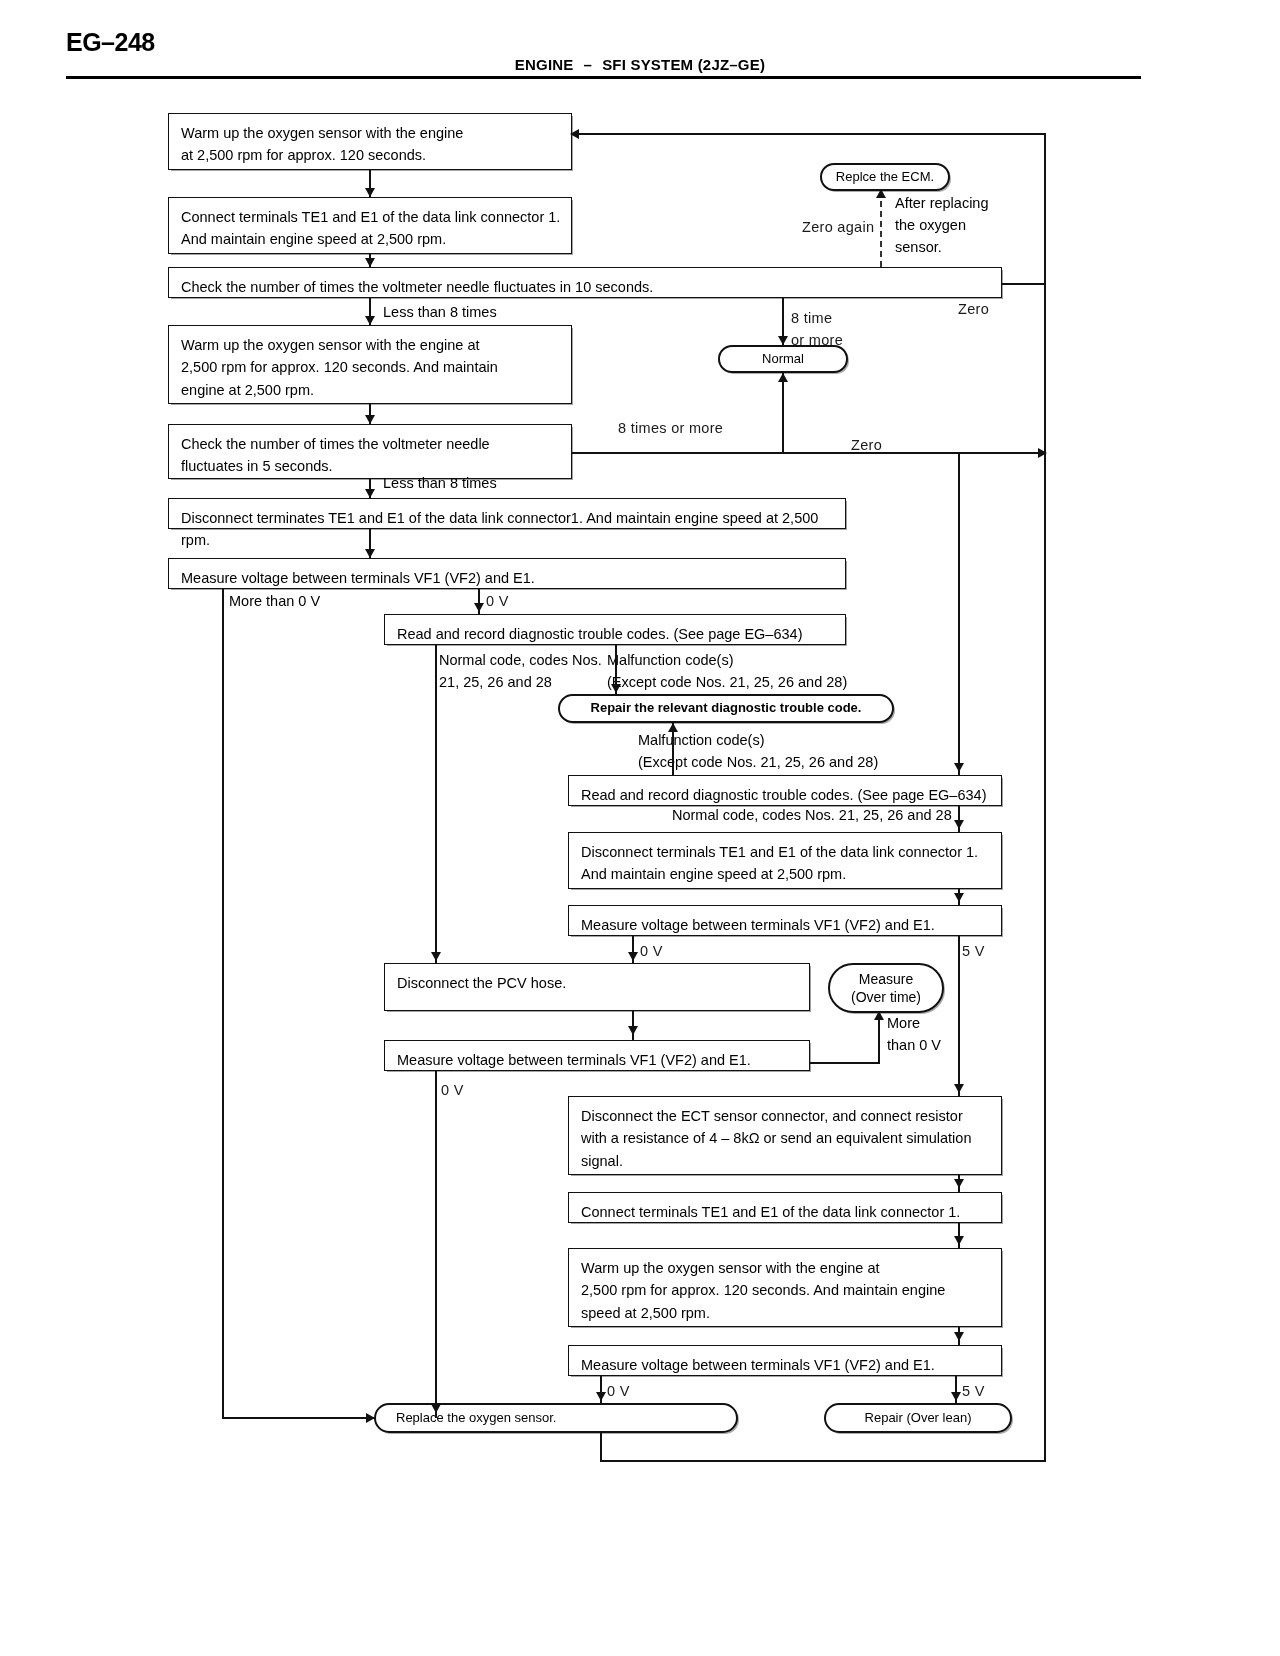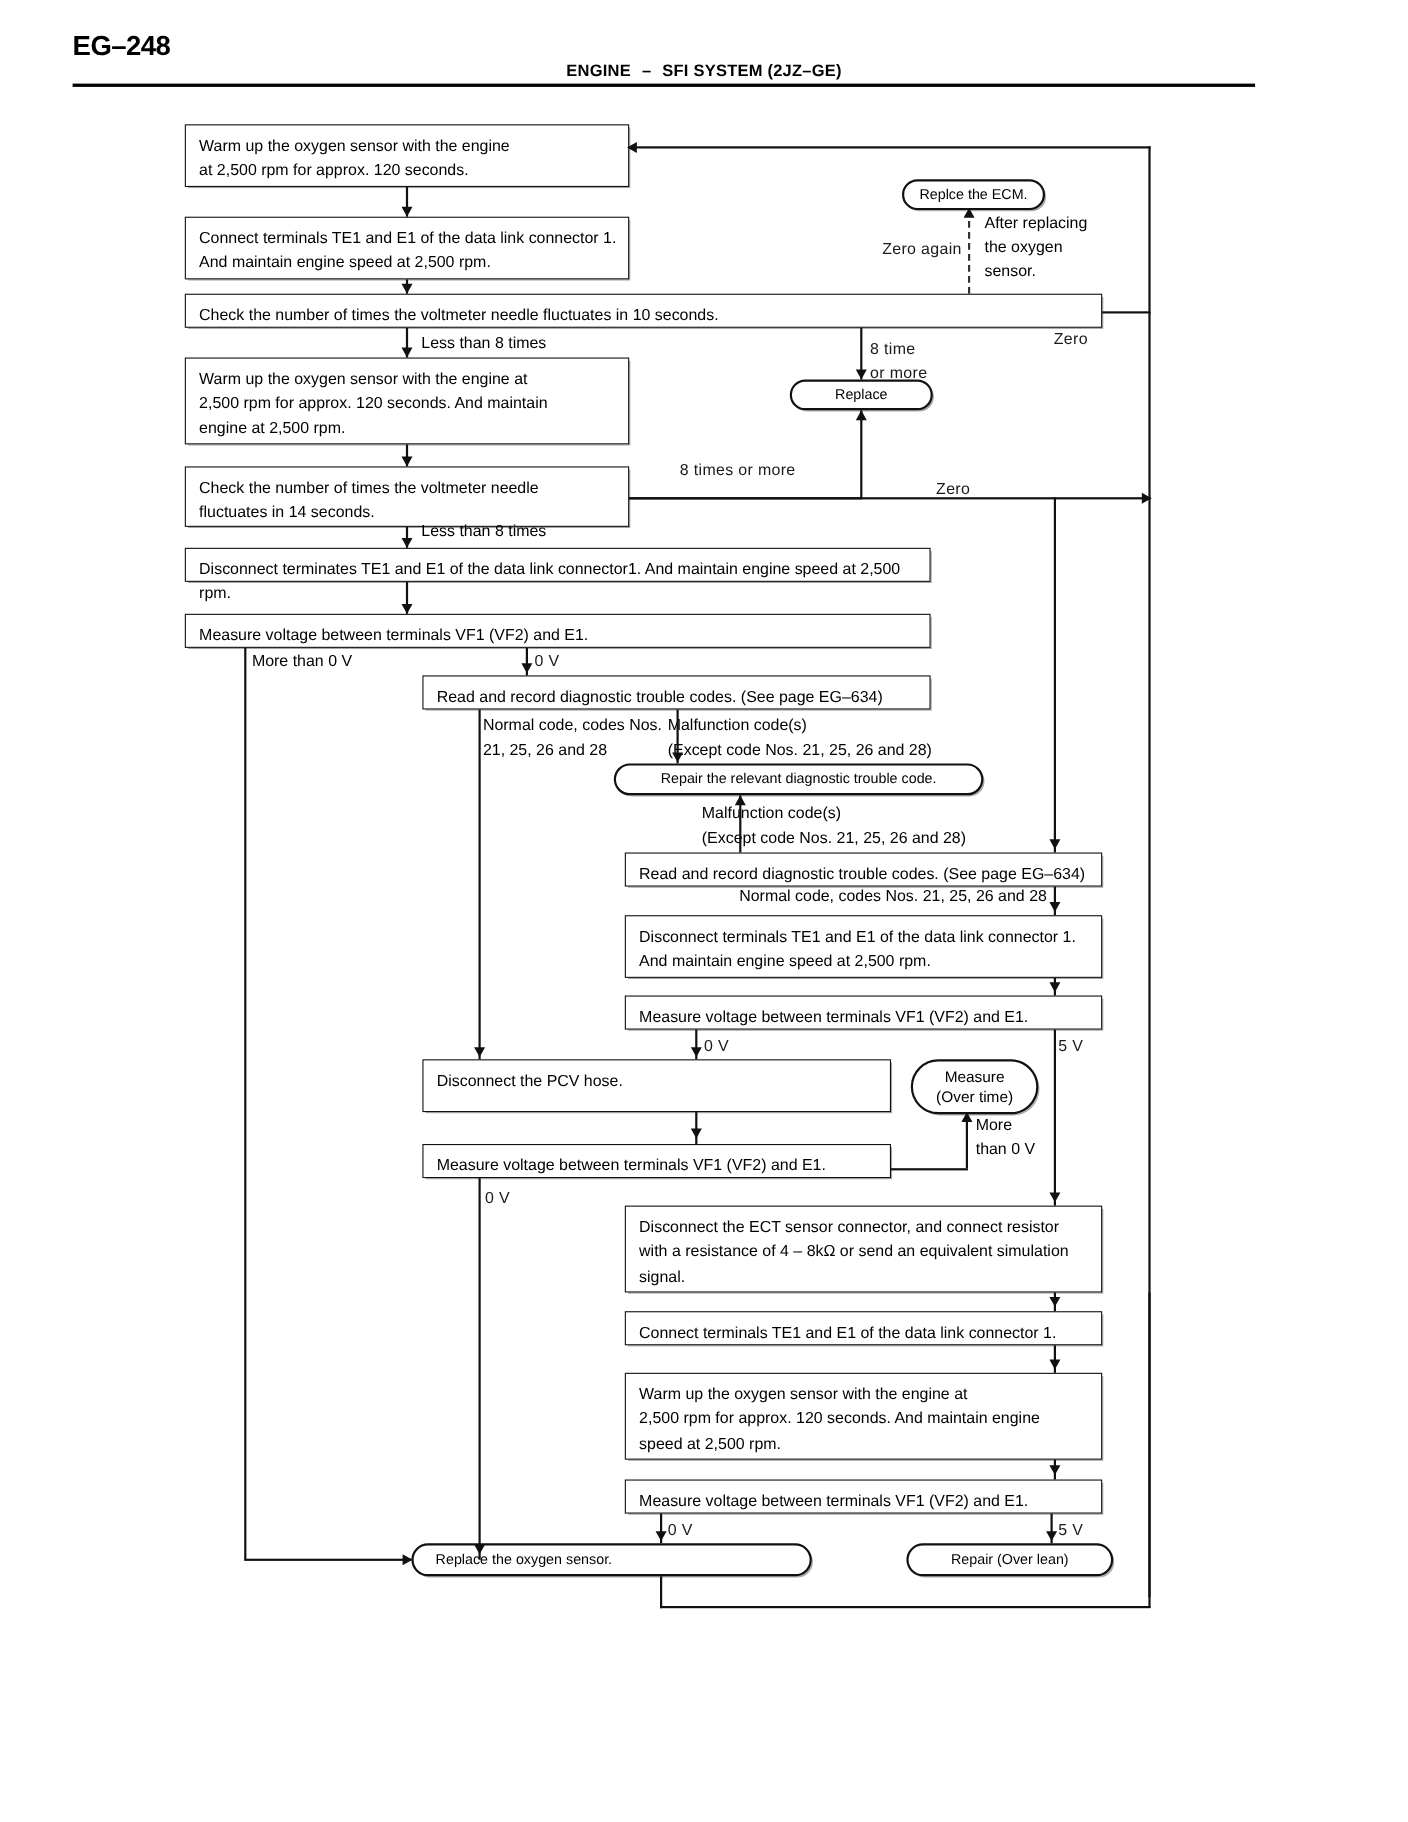--- a/index.html
+++ b/index.html
@@ -144,21 +144,21 @@
   <div class="box" style="left: 168px; top: 197px; width: 404px; height: 57px; white-space: pre;">Connect terminals TE1 and E1 of the data link connector 1.
 And maintain engine speed at 2,500 rpm.</div>
 
   <div class="box" style="left:168px; top:267px; width:834px; height:31px;">Check the number of times the voltmeter needle fluctuates in 10 seconds.</div>
 
   <div class="box" style="left: 168px; top: 325px; width: 404px; height: 79px; white-space: pre;">Warm up the oxygen sensor with the engine at
 2,500 rpm for approx. 120 seconds. And maintain
 engine at 2,500 rpm.</div>
 
   <div class="box" style="left: 168px; top: 424px; width: 404px; height: 55px; white-space: pre;">Check the number of times the voltmeter needle
-fluctuates in 14 seconds.</div>
+fluctuates in 5 seconds.</div>
 
   <div class="box" style="left:168px; top:498px; width:678px; height:31px;">Disconnect terminates TE1 and E1 of the data link connector1. And maintain engine speed at 2,500 rpm.</div>
 
   <div class="box" style="left:168px; top:558px; width:678px; height:31px;">Measure voltage between terminals VF1 (VF2) and E1.</div>
 
   <div class="box" style="left:384px; top:614px; width:462px; height:31px;">Read and record diagnostic trouble codes. (See page EG–634)</div>
 
   <div class="box" style="left:568px; top:775px; width:434px; height:31px;">Read and record diagnostic trouble codes. (See page EG–634)</div>
 
   <div class="box" style="left: 568px; top: 832px; width: 434px; height: 57px; white-space: pre;">Disconnect terminals TE1 and E1 of the data link connector 1.
@@ -177,23 +177,23 @@
   <div class="box" style="left:568px; top:1192px; width:434px; height:31px;">Connect terminals TE1 and E1 of the data link connector 1.</div>
 
   <div class="box" style="left: 568px; top: 1248px; width: 434px; height: 79px; white-space: pre;">Warm up the oxygen sensor with the engine at
 2,500 rpm for approx. 120 seconds. And maintain engine
 speed at 2,500 rpm.</div>
 
   <div class="box" style="left:568px; top:1345px; width:434px; height:31px;">Measure voltage between terminals VF1 (VF2) and E1.</div>
 
   <div class="term" style="left:820px; top:163px; width:130px; height:28px;">Replce the ECM.</div>
 
-  <div class="term" style="left:718px; top:345px; width:130px; height:28px;">Replace</div>
-
-  <div class="term" style="left:558px; top:694px; width:336px; height:29px;">Repair the relevant diagnostic  trouble code.</div>
+  <div class="term" style="left:718px; top:345px; width:130px; height:28px;">Normal</div>
+
+  <div class="term" style="left:558px; top:694px; width:336px; height:29px;font-weight:bold;">Repair the relevant diagnostic  trouble code.</div>
 
   <div class="term two-line" style="left:828px; top:963px; width:116px; height:50px; font-size:14px;">
     <span>Measure</span>
     <span>(Over time)</span>
   </div>
 
   <div class="term" style="left:374px; top:1403px; width:364px; height:30px;">
     <span style="width:100%; text-align:left; padding-left:20px; box-sizing:border-box;">Replace the oxygen sensor.</span>
   </div>
 

